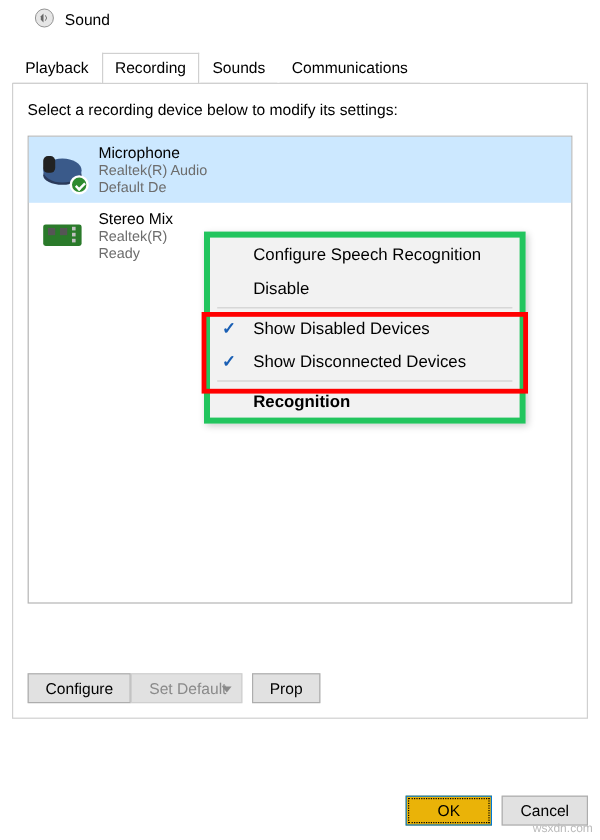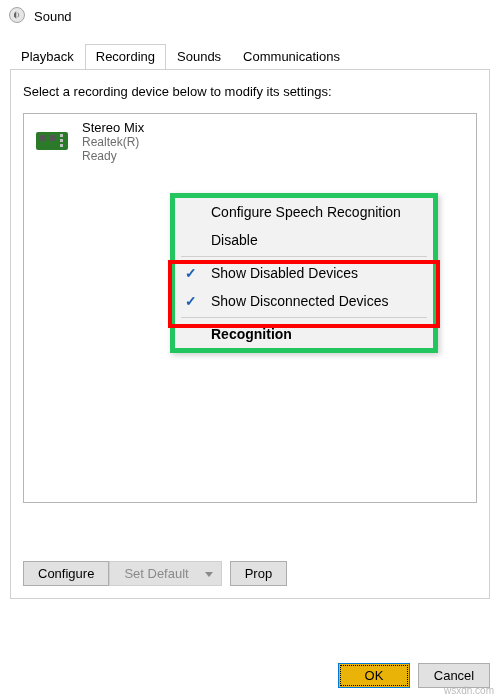--- a/index.html
+++ b/index.html
@@ -1,38 +1,38 @@
 <!DOCTYPE html>
 <html><head>
   <meta charset="utf-8">
   <style>
     * { box-sizing: border-box; font-family: "Segoe UI", Tahoma, sans-serif; font-size: 13px; }
     body { margin: 0; width: 500px; height: 700px; background: #fff; overflow: hidden; position: relative; }
-    .titlebar { display: flex; align-items: center; padding: 6px 8px; gap: 8px; }
+    .titlebar { display: flex; align-items: center; padding: 6px 8px; gap: 8px; margin-left: 20px; }
     .titlebar .icon svg { width: 18px; height: 18px; }
     .titlebar .title { font-size: 13px; }
     .tabs { display: flex; padding: 10px 10px 0 10px; position: relative; }
     .tab { padding: 4px 10px 5px 10px; border: 1px solid transparent; margin-right: 0; cursor: default; position: relative; top: 1px; }
     .tab.active { border: 1px solid #d0d0d0; border-bottom: 1px solid #fff; background: #fff; }
     .tab:not(.active) { border-bottom: 1px solid #d0d0d0; }
     .tabpanel { margin: 0 10px; border: 1px solid #d0d0d0; border-top: 1px solid #d0d0d0; padding: 12px 12px 10px 12px; height: 530px; position: relative; }
     .instruction { margin: 2px 0 14px 0; }
     .device-list { border: 1px solid #b5b5b5; height: 390px; background: #fff; position: relative; }
     .device-item { display: flex; align-items: flex-start; padding: 6px 8px; gap: 10px; }
     .device-item.selected { background: #cce8ff; }
     .device-icon { width: 40px; height: 40px; position: relative; flex-shrink: 0; }
     .device-text .name { font-size: 13px; }
     .device-text .driver { color: #6d6d6d; font-size: 12px; }
     .device-text .status { color: #6d6d6d; font-size: 12px; }
     .badge-check { position: absolute; right: -2px; bottom: -2px; width: 16px; height: 16px; background: #2e8b2e; border-radius: 50%; border: 2px solid #fff; }
     .badge-check:after { content: ""; position: absolute; left: 3px; top: 4px; width: 6px; height: 3px; border-left: 2px solid #fff; border-bottom: 2px solid #fff; transform: rotate(-45deg); }
     .bottom-row { position: absolute; left: 12px; right: 12px; bottom: 12px; display: flex; justify-content: flex-start; }
     .btn { background: #e1e1e1; border: 1px solid #adadad; padding: 4px 14px; cursor: default; font-size: 13px; }
     .btn.disabled { color: #8a8a8a; border-color: #cfcfcf; }
-    .btn.dropdown { position: relative; padding-right: 32px; }
+    .btn.dropdown { position: relative; padding-right: 12px; }
     .btn.dropdown:after { content: ""; position: absolute; right: 8px; top: 45%; border-left: 4px solid transparent; border-right: 4px solid transparent; border-top: 5px solid #8a8a8a; }
     .dialog-buttons { position: absolute; right: 10px; bottom: 12px; display: flex; gap: 8px; }
     .btn.primary { background: #eab308; border: 1px solid #0078d7; outline: 1px dotted #000; outline-offset: -3px; min-width: 72px; }
     .btn.std { min-width: 72px; }
     
     .context-menu { position: absolute; left: 170px; top: 193px; width: 268px; background: #f2f2f2; border: 5px solid #22c55e; box-shadow: 2px 2px 6px rgba(0,0,0,0.2); }
     .context-menu .item { padding: 6px 12px 6px 36px; position: relative; font-size: 14px; }
     .context-menu .item.bold { font-weight: bold; }
     .context-menu .sep { height: 1px; background: #d0d0d0; margin: 2px 6px; }
     .context-menu .check:before { content: "✓"; position: absolute; left: 10px; top: 6px; color: #1a5fb4; font-weight: bold; }
@@ -58,20 +58,35 @@
   <div class="tab">Playback</div>
   <div class="tab active">Recording</div>
   <div class="tab">Sounds</div>
   <div class="tab">Communications</div>
 </div>
 
 <div class="tabpanel">
   <div class="instruction">Select a recording device below to modify its settings:</div>
 
   <div class="device-list">
+    <div class="device-item selected">
+      <div class="device-icon">
+        <svg viewBox="0 0 40 40">
+            <ellipse cx="20" cy="26" rx="16" ry="8" fill="#2a3a5a"></ellipse>
+            <ellipse cx="20" cy="22" rx="16" ry="10" fill="#3a5a8a"></ellipse>
+            <rect x="4" y="10" width="10" height="14" rx="4" fill="#222"></rect>
+          </svg>
+        <div class="badge-check"></div>
+      </div>
+      <div class="device-text">
+        <div class="name">Microphone</div>
+        <div class="driver">Realtek(R) Audio</div>
+        <div class="status">Default De</div>
+      </div>
+    </div>
 
     <div class="device-item">
       <div class="device-icon">
         <svg viewBox="0 0 40 40">
             <rect x="4" y="12" width="32" height="18" rx="2" fill="#2a7a2a"></rect>
             <rect x="8" y="15" width="6" height="6" fill="#555"></rect>
             <rect x="18" y="15" width="6" height="6" fill="#555"></rect>
             <rect x="28" y="14" width="3" height="3" fill="#c0c0c0"></rect>
             <rect x="28" y="19" width="3" height="3" fill="#c0c0c0"></rect>
             <rect x="28" y="24" width="3" height="3" fill="#c0c0c0"></rect>

